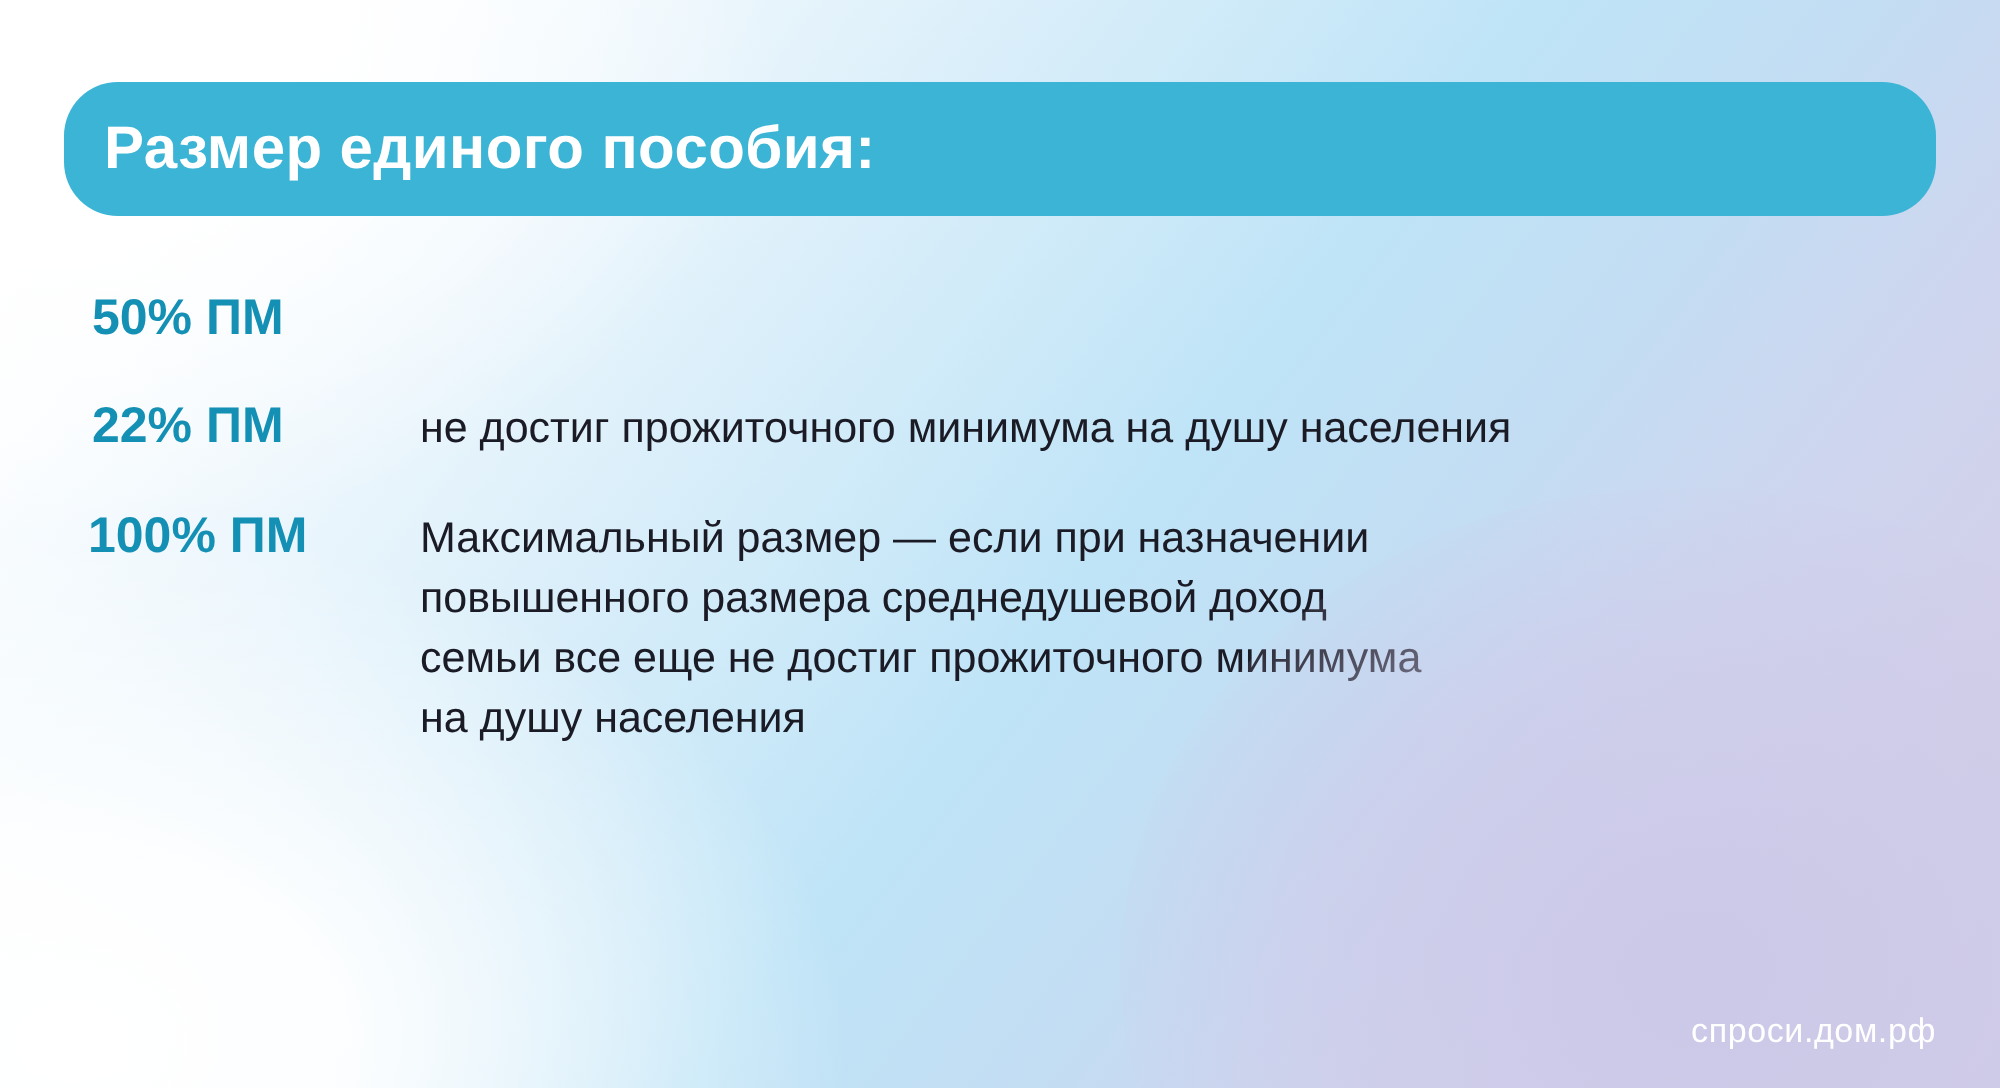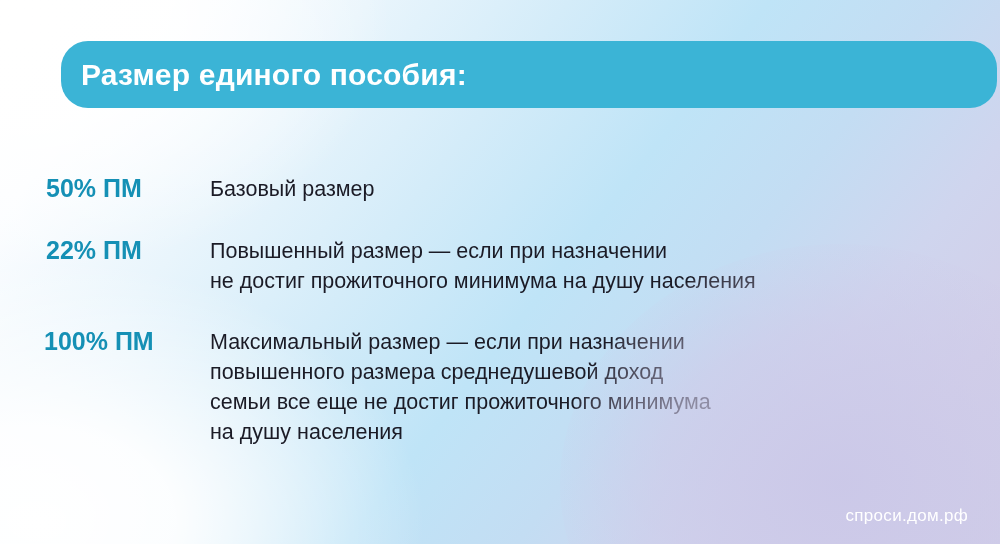--- a/index.html
+++ b/index.html
@@ -49,41 +49,39 @@
     left: 32px;
     top: 41px;
     width: 936px;
     height: 67px;
     border-radius: 27px;
     background: #3bb4d6;
     display: flex;
     align-items: center;
     box-sizing: border-box;
     padding-left: 20px;
-    margin-left: 29px;
   }
   .title-banner-text {
     color: #ffffff;
     font-size: 30px;
     font-weight: bold;
     letter-spacing: 0.2px;
     white-space: nowrap;
   }
 
   .rows {
     position: absolute;
     left: 32px;
     top: 143px;
     width: 940px;
   }
   .row {
     position: relative;
     display: flex;
     align-items: flex-start;
-    margin-top: 29px;
   }
   .row-1 { margin-bottom: 21px; }
   .row-2 { margin-bottom: 22px; }
 
   .row-label {
     flex: 0 0 178px;
     color: #1590b5;
     font-size: 25px;
     font-weight: bold;
     line-height: 33px;
@@ -123,29 +121,25 @@
 <div id="infographic">
 
   <div class="title-banner">
     <div class="title-banner-text">Размер единого пособия:</div>
   </div>
 
   <div class="rows">
 
     <div class="row row-1">
       <div class="row-label">50% ПМ</div>
-      <div class="row-text">
-        <span class="line">Базовый размер</span>
-      </div>
     </div>
 
     <div class="row row-2">
       <div class="row-label">22% ПМ</div>
       <div class="row-text">
-        <span class="line">Повышенный размер — если при назначении</span>
         <span class="line">не достиг прожиточного минимума на душу населения</span>
       </div>
     </div>
 
     <div class="row row-3">
       <div class="row-label wide">100% ПМ</div>
       <div class="row-text">
         <span class="line">Максимальный размер — если при назначении</span>
         <span class="line">повышенного размера среднедушевой доход</span>
         <span class="line">семьи все еще не достиг прожиточного минимума</span>

